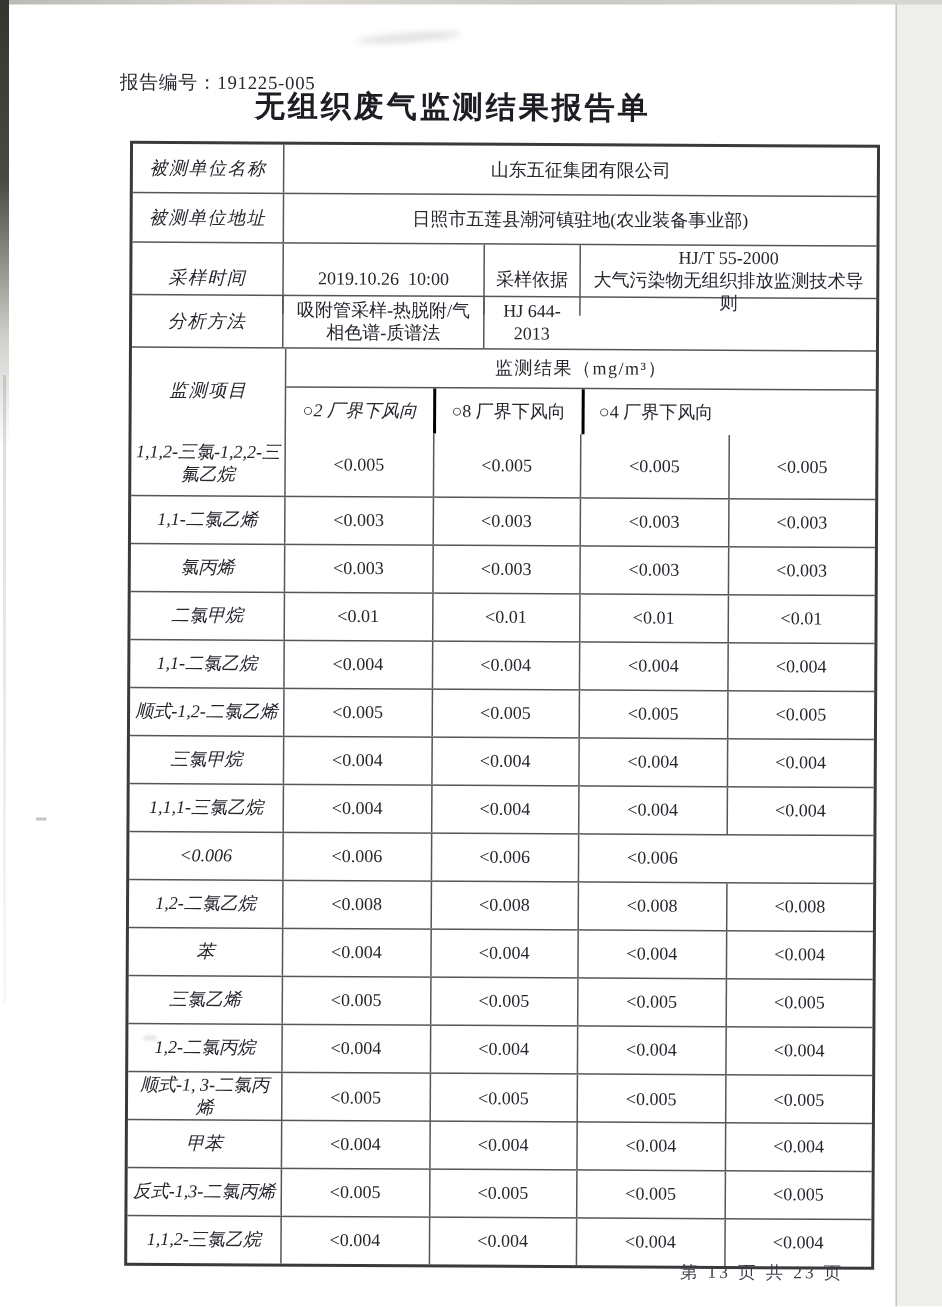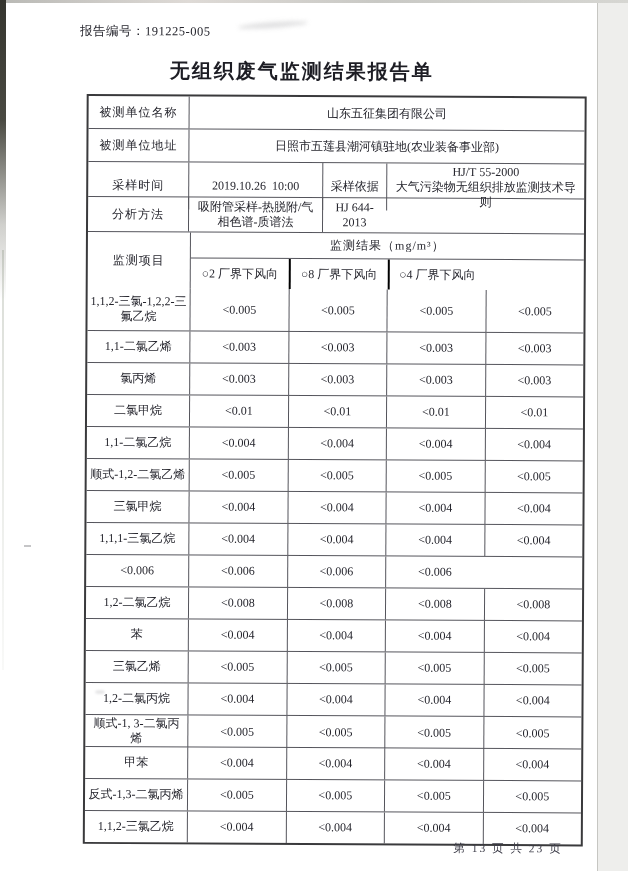--- a/index.html
+++ b/index.html
@@ -22,37 +22,37 @@
     background:rgba(120,120,125,0.22);border-radius:50%;filter:blur(2px);transform:rotate(-4deg);}
   .scan-dash{position:absolute;left:24px;top:545px;width:7px;height:2px;
     background:rgba(90,90,95,0.35);filter:blur(0.5px);}
   .scan-smudge-low{position:absolute;left:95px;top:690px;width:10px;height:4px;
     background:rgba(120,120,125,0.18);border-radius:50%;filter:blur(1px);}
 
   
   .paper{position:absolute;left:0;top:0;width:628px;height:871px;
     transform:rotate(0.3deg);transform-origin:300px 420px;}
 
-  .report-no{position:absolute;left:78px;top:24px;font-size:12.5px;letter-spacing:0.5px;}
+  .report-no{position:absolute;left:78px;top:48px;font-size:12.5px;letter-spacing:0.5px;}
   .doc-title{position:absolute;left:0;top:58px;width:600px;text-align:center;
     font-size:20px;font-weight:bold;letter-spacing:2px;color:#1d1d24;}
 
   
   .doc-table{position:absolute;left:85px;top:95px;width:496px;
     border:2px solid #3a3a3c;background:transparent;font-size:12px;}
   .row{display:grid;border-top:1px solid #55555c;}
   .row:first-child{border-top:none;}
   .r-info{grid-template-columns:100px 1fr;height:32px;}
   .r-sample{grid-template-columns:100px 134px 64px 1fr;height:34px;}
   .r-head-outer{grid-template-columns:102px 1fr;height:56px;}
   .r-data{grid-template-columns:102px 1fr 1fr 1fr 1fr;height:31px;}
   .r-data.tall{height:42px;}
   .cell{display:flex;align-items:center;justify-content:center;text-align:center;
     border-left:1px solid #55555c;padding:1px 3px;line-height:1.25;white-space:pre-wrap;}
-  .cell:first-child{border-left:none;}
+  .cell:first-child{border-left:none;font-style:italic;}
   .label-cell{letter-spacing:1px;}
   .multi{white-space:pre-line;}
   .head-right{display:flex;flex-direction:column;border-left:1px solid #55555c;}
   .head-top{flex:0 0 25px;display:flex;align-items:center;justify-content:center;letter-spacing:1px;}
   .head-cols{flex:1;display:grid;grid-template-columns:1fr 1fr 1fr 1fr;border-top:1px solid #55555c;}
   .head-cols .cell{border-left:2px solid #000000;}
   .head-cols .cell:first-child{border-left:none;}
   .val-cell{font-family:"Liberation Serif","DejaVu Serif",serif;}
 
   .page-footer{position:absolute;left:0;top:840px;width:565px;text-align:right;

